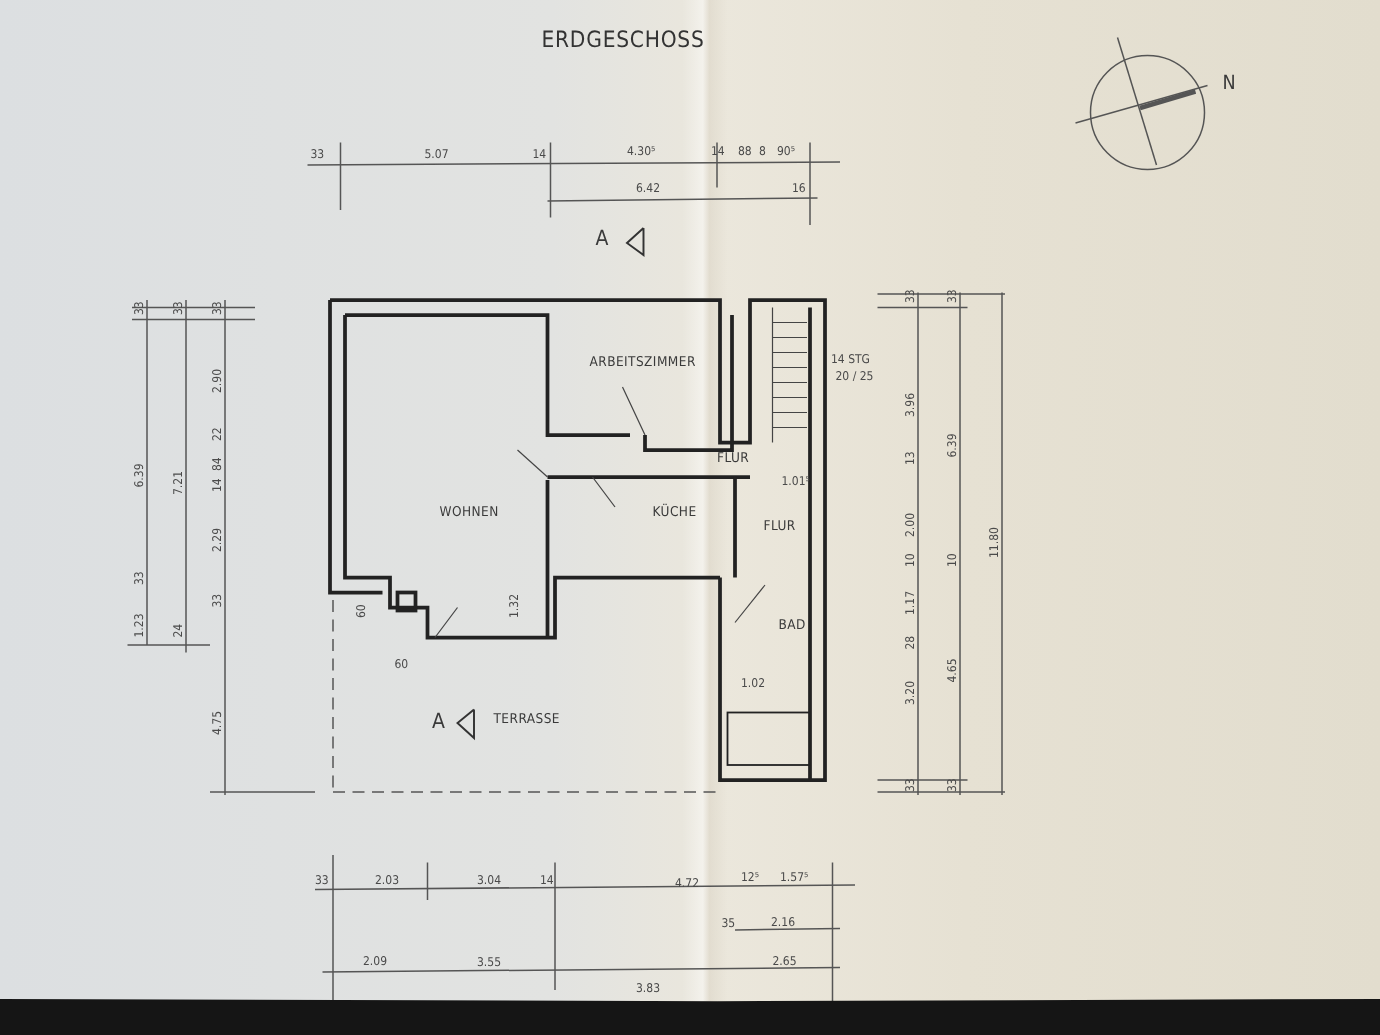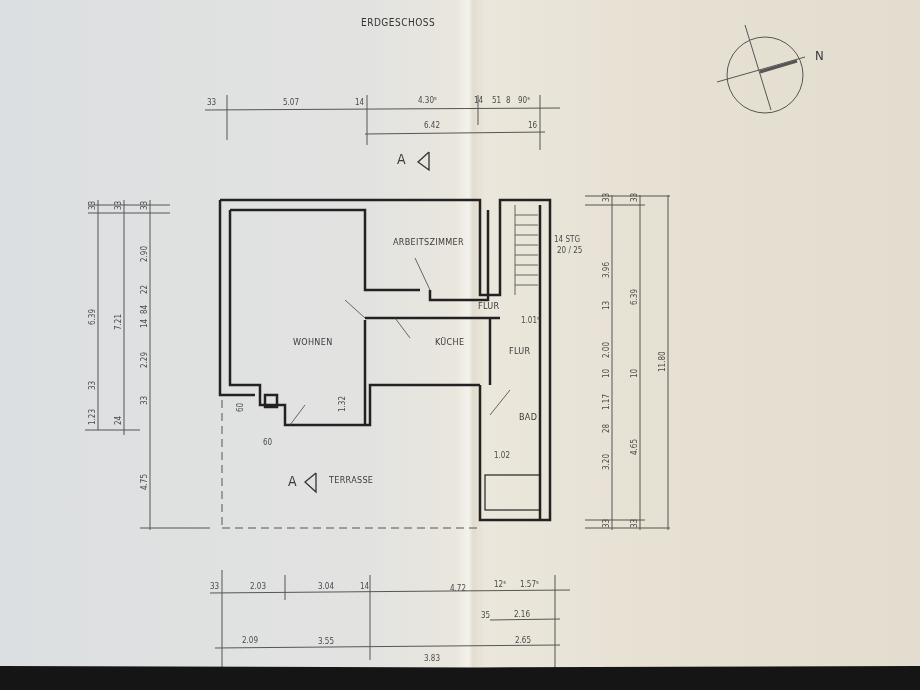--- a/index.html
+++ b/index.html
@@ -4,21 +4,21 @@
 <style>
   html,body{margin:0;padding:0;}
   body{width:920px;height:690px;overflow:hidden;background:#1a1a1a;font-family:"DejaVu Sans",sans-serif;}
   .paper{position:absolute;left:0;top:0;width:920px;height:690px;
     background:linear-gradient(90deg,#dcdfe1 0%,#e2e3e1 40%,#ebe7dc 52%,#e6e1d3 70%,#e2ddce 100%);}
   .bottom-edge{position:absolute;left:0;top:666px;width:920px;height:24px;background:#151515;
     clip-path:polygon(0 0,52% 6%,100% 0%,100% 100%,0 100%);}
   .fold{position:absolute;left:455px;top:0;width:30px;height:690px;
     background:linear-gradient(90deg,rgba(255,255,255,0) 0%,rgba(255,255,255,.45) 45%,rgba(200,190,170,.25) 60%,rgba(255,255,255,0) 100%);}
   .lbl{position:absolute;color:#3a3a3a;font-family:"DejaVu Sans Condensed","DejaVu Sans",sans-serif;white-space:nowrap;}
-  .title{font-size:10px;letter-spacing:0.5px;color:#333;}
+  .title{font-size:15px;letter-spacing:0.5px;color:#333;}
   .room{font-size:9px;letter-spacing:0.3px;}
   .dim{font-size:8px;color:#4a4a4a;}
   .vdim{transform:rotate(-90deg);transform-origin:left top;}
   svg{position:absolute;left:0;top:0;}
 </style>
 </head>
 <body>
 
 <div class="paper"></div>
 <div class="fold"></div>
@@ -120,21 +120,21 @@
 <div class="lbl room" style="left:329px;top:475px;">TERRASSE</div>
 
 <div class="lbl dim" style="left:554px;top:235px;">14 STG</div>
 <div class="lbl dim" style="left:557px;top:246px;">20 / 25</div>
 
 <div class="lbl dim" style="left:207px;top:98px;">33</div>
 <div class="lbl dim" style="left:283px;top:98px;">5.07</div>
 <div class="lbl dim" style="left:355px;top:98px;">14</div>
 <div class="lbl dim" style="left:418px;top:96px;">4.30⁵</div>
 <div class="lbl dim" style="left:474px;top:96px;">14</div>
-<div class="lbl dim" style="left:492px;top:96px;">51</div>
+<div class="lbl dim" style="left:492px;top:96px;">88</div>
 <div class="lbl dim" style="left:506px;top:96px;">8</div>
 <div class="lbl dim" style="left:518px;top:96px;">90⁵</div>
 <div class="lbl dim" style="left:424px;top:121px;">6.42</div>
 <div class="lbl dim" style="left:528px;top:121px;">16</div>
 
 <div class="lbl dim vdim" style="left:88px;top:210px;">33</div>
 <div class="lbl dim vdim" style="left:88px;top:325px;">6.39</div>
 <div class="lbl dim vdim" style="left:88px;top:390px;">33</div>
 <div class="lbl dim vdim" style="left:88px;top:425px;">1.23</div>
 <div class="lbl dim vdim" style="left:114px;top:210px;">33</div>

